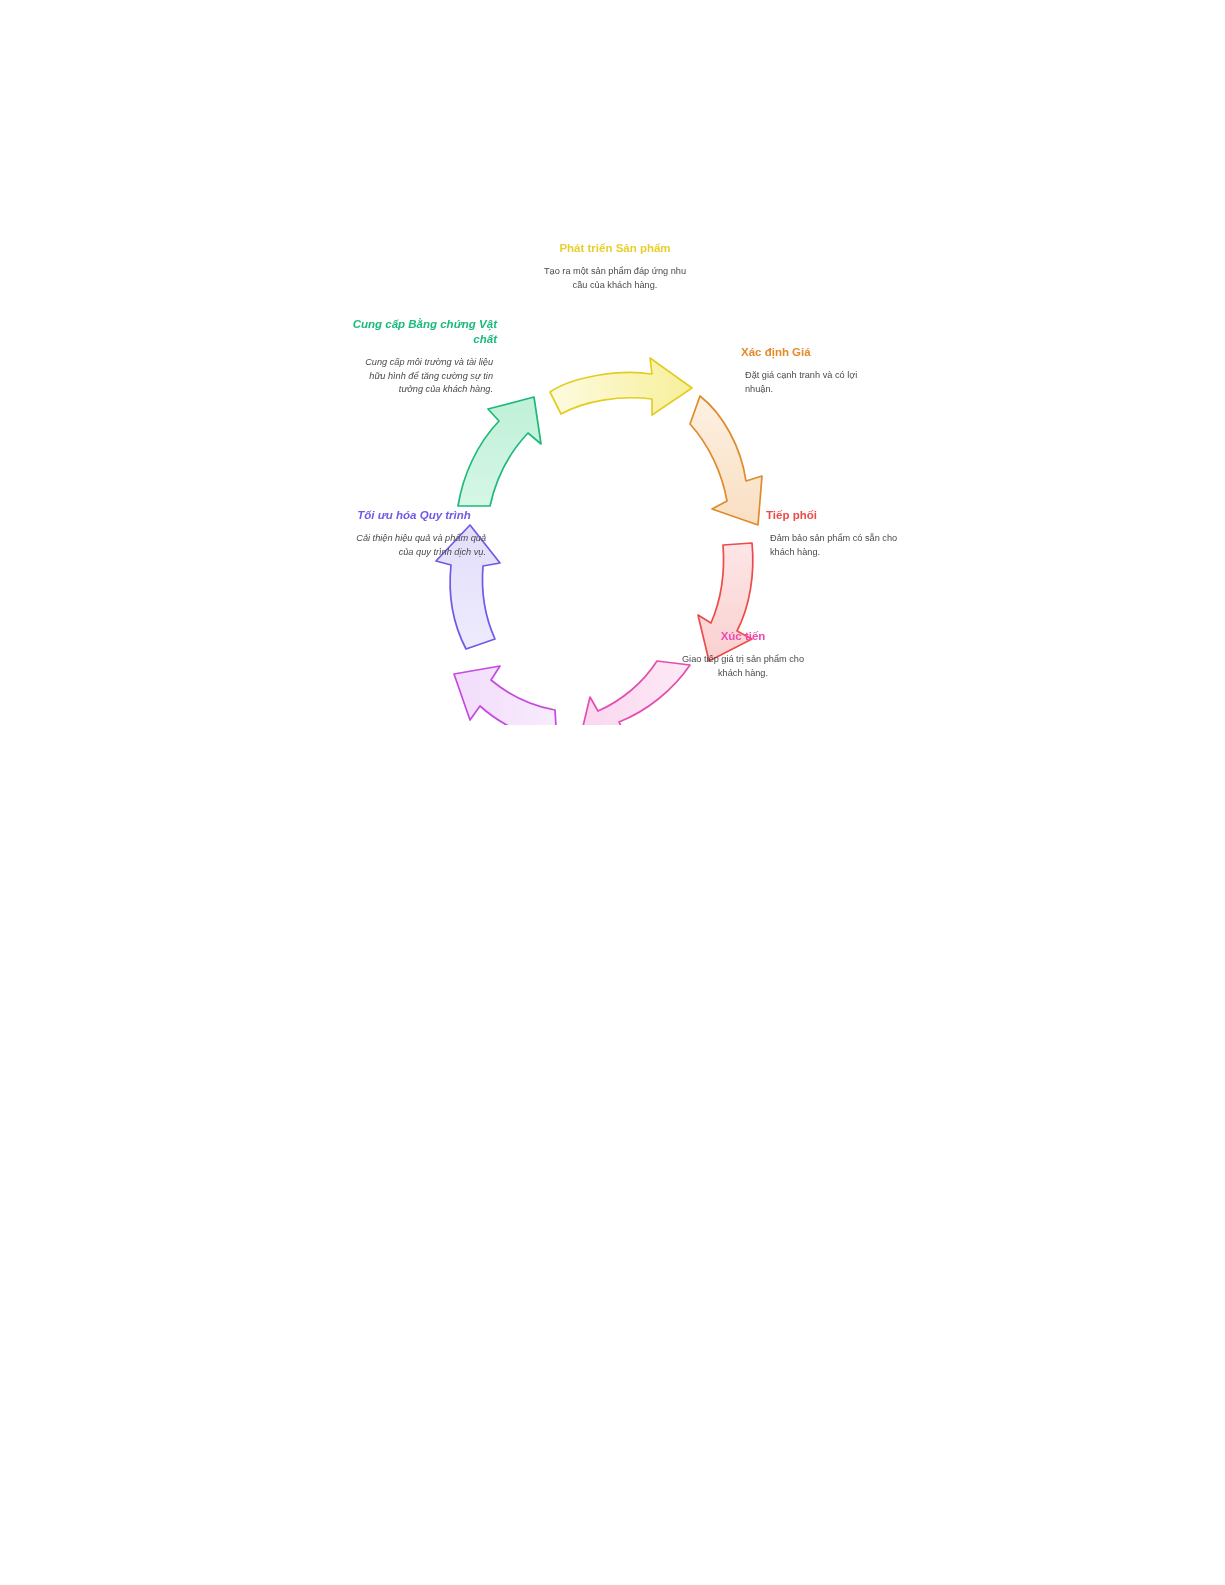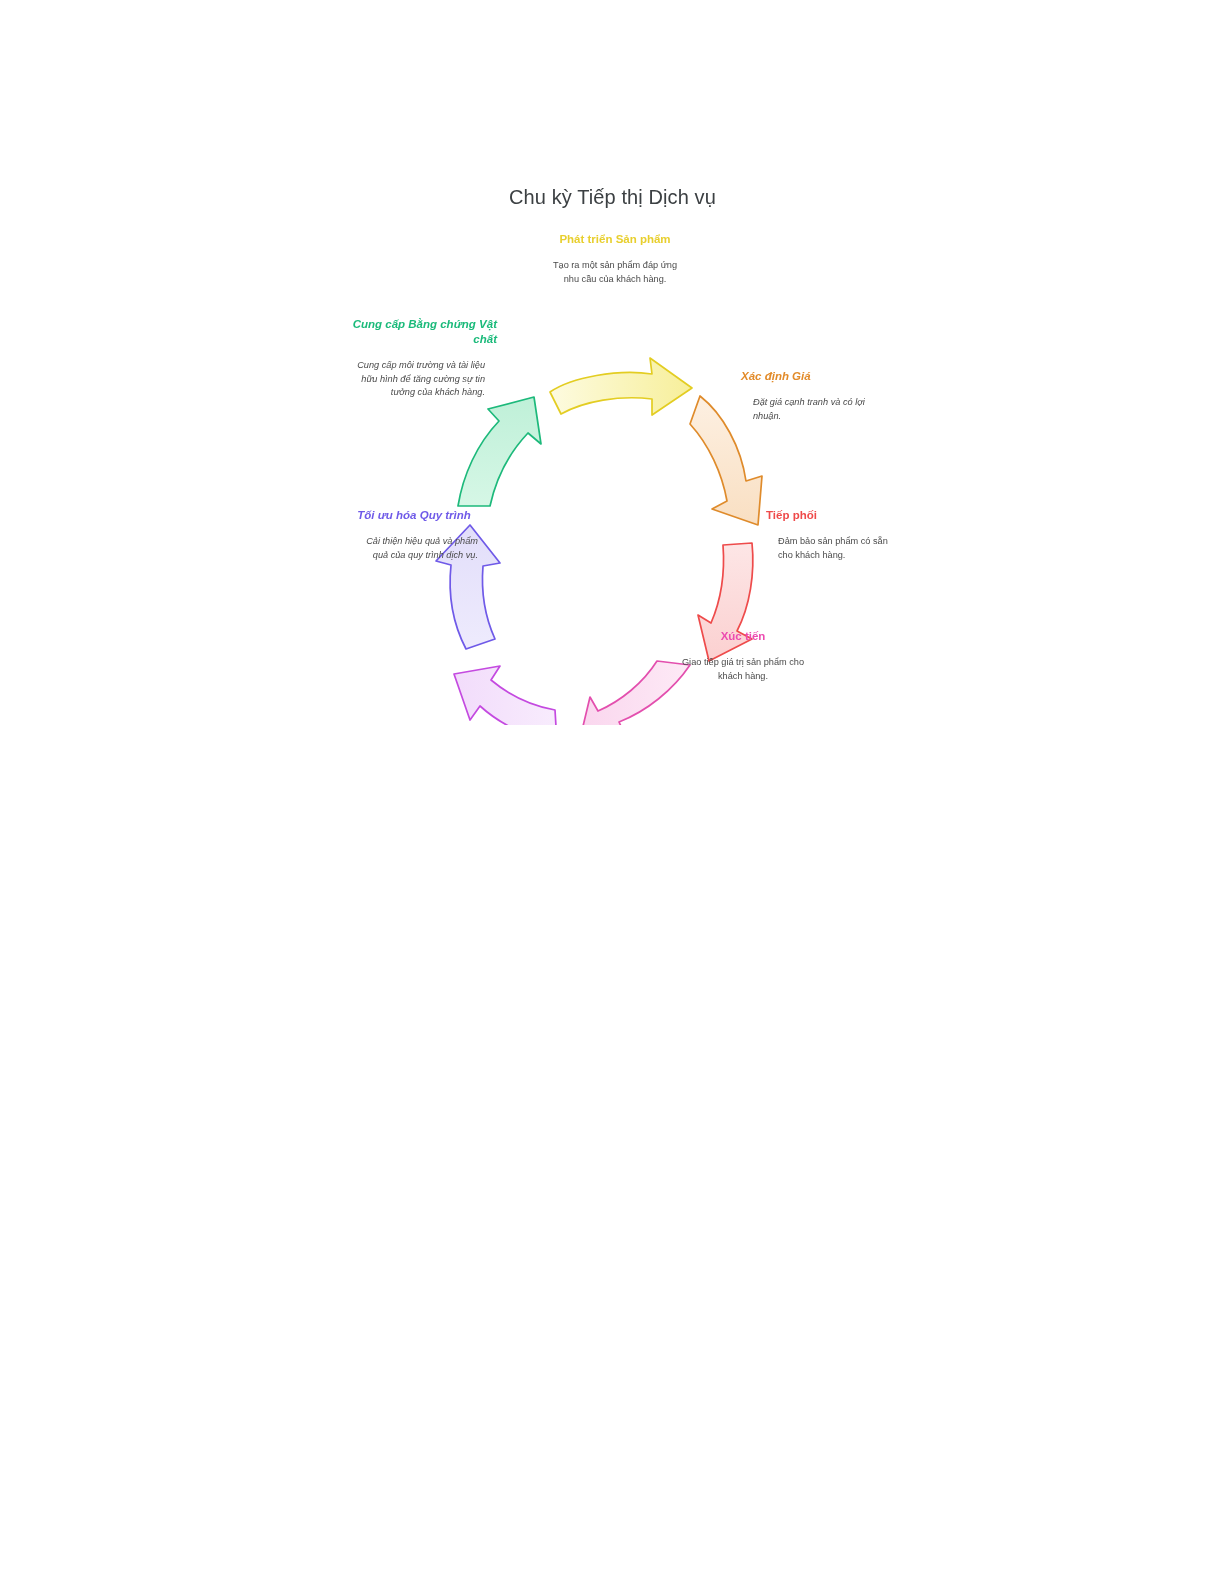--- a/index.html
+++ b/index.html
@@ -52,41 +52,40 @@
   .node-title {
     font-size: 11.5px;
     font-weight: bold;
     line-height: 1.32;
     margin: 0 0 9px 0;
   }
   .node-desc {
     font-size: 9.2px;
     color: #4a4a4a;
     line-height: 1.45;
-    margin: 12px;
+    margin: 4px;
   }
   .lbl-right { text-align: left; }
   .lbl-left  { text-align: right; font-style: italic; }
   .lbl-center{ text-align: center; }
 
   
-  #label-product-development { left: 237px; top: 7px;  width: 156px; }
-  #label-pricing             { left: 441px; top: 144px; width: 150px; font-style: italic; }
+  #label-product-development { left: 237px; top: 16px;  width: 156px; }
+  #label-pricing             { left: 441px; top: 120px; width: 150px; }
   #label-distribution        { left: 466px; top: 283px; width: 150px; }
   #label-promotion           { left: 368px; top: 404px; width: 150px; text-align: center; }
   #label-people-management   { left: 122px; top: 420px; width: 158px; }
   #label-process-optimization{ left: 38px;  top: 283px; width: 152px; }
   #label-physical-evidence   { left: 45px;  top: 92px;  width: 152px; }
 </style>
 </head>
 <body>
 
 <div id="page">
 
-  <div id="diagram-title">Chu kỳ Tiếp thị Dịch vụ</div>
 
   <div id="cycle-wrap">
 
     <svg id="cycle-svg" viewBox="0 0 625 500">
       <defs>
         <linearGradient id="g-yellow" x1="0" y1="0" x2="1" y2="0">
           <stop offset="0%" stop-color="#fdfbe0"></stop>
             <stop offset="100%" stop-color="#f7ef9a"></stop>
         </linearGradient>
         <linearGradient id="g-orange" x1="0" y1="0" x2="0" y2="1">

